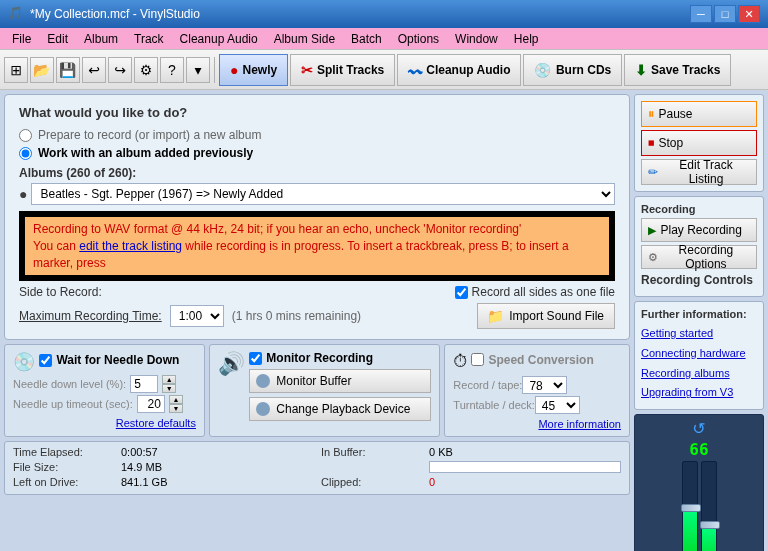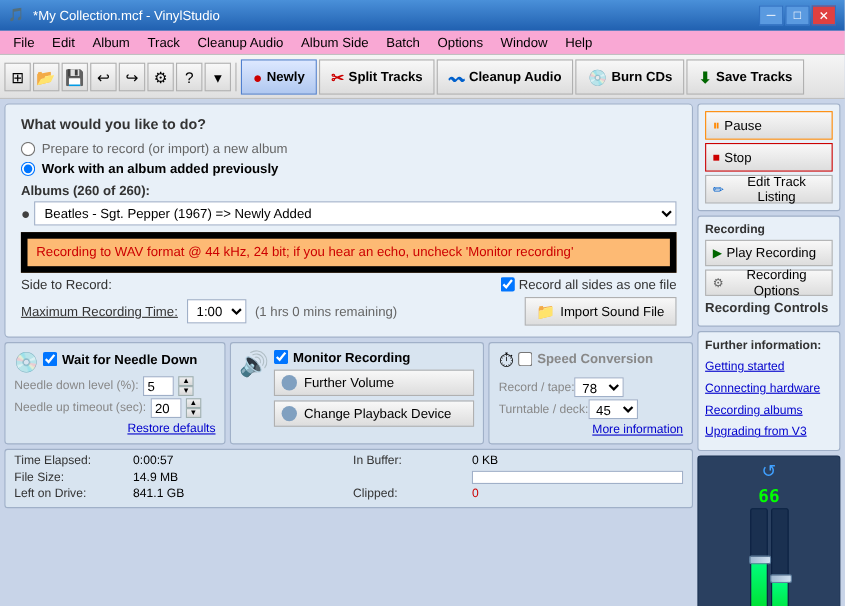--- a/index.html
+++ b/index.html
@@ -420,20 +420,23 @@
 
       <div style="display:flex; align-items:center; gap:4px; margin-top:3px;">
         <span style="font-size:14px; color:#404040;">●</span>
         <select class="albums-select">
           <option>Beatles - Sgt. Pepper (1967) =&gt; Newly Added</option>
         </select>
       </div>
 
       <div class="rec-info-bar" style="margin-top:6px;">
         <div>Recording to WAV format @ 44 kHz, 24 bit; if you hear an echo, uncheck 'Monitor recording'</div>
+        <div>
+          <span>You can </span><a>edit the track listing</a><span> while recording is in progress.  To insert a trackbreak, press B; to insert a marker, press</span>
+        </div>
       </div>
 
       <div class="side-row">
         <span class="side-label">Side to Record:</span>
         <div class="checkbox-row">
           <input type="checkbox" checked="" style="">
           <span>Record all sides as one file</span>
         </div>
       </div>
 
@@ -463,40 +466,40 @@
         <div class="ctrl-input-row">
           <span class="ctrl-label">Needle down level (%):</span>
           <input class="ctrl-input" value="5" style="width: 28px;">
           <div class="ctrl-spin">
             <div class="spin-btn">▲</div>
             <div class="spin-btn">▼</div>
           </div>
         </div>
         <div class="ctrl-input-row">
           <span class="ctrl-label">Needle up timeout (sec):</span>
-          <input class="ctrl-input" value="20" style="width: 28px;">
+          <input class="ctrl-input" value="20" style="width: 28px; text-align: right;">
           <div class="ctrl-spin">
             <div class="spin-btn">▲</div>
             <div class="spin-btn">▼</div>
           </div>
         </div>
         <a class="restore-link">Restore defaults</a>
       </div>
 
       <div class="control-box control-box-med">
         <div style="display:flex; align-items:flex-start; gap:4px;">
           <span style="font-size:22px;">🔊</span>
           <div style="flex:1;">
             <div class="ctrl-check-row">
               <input type="checkbox" checked="" style="">
               <span>Monitor Recording</span>
             </div>
             <button class="monitor-btn">
               <span style="width:14px;height:14px;border-radius:50%;background:#80a0c0;display:inline-block;"></span>
-              <span>Further Volume</span>
+              <span>Monitor Buffer</span>
             </button>
             <button class="monitor-btn">
               <span style="width:14px;height:14px;border-radius:50%;background:#80a0c0;display:inline-block;"></span>
               <span>Change Playback Device</span>
             </button>
           </div>
         </div>
       </div>
 
       <div class="control-box control-box-speed">

